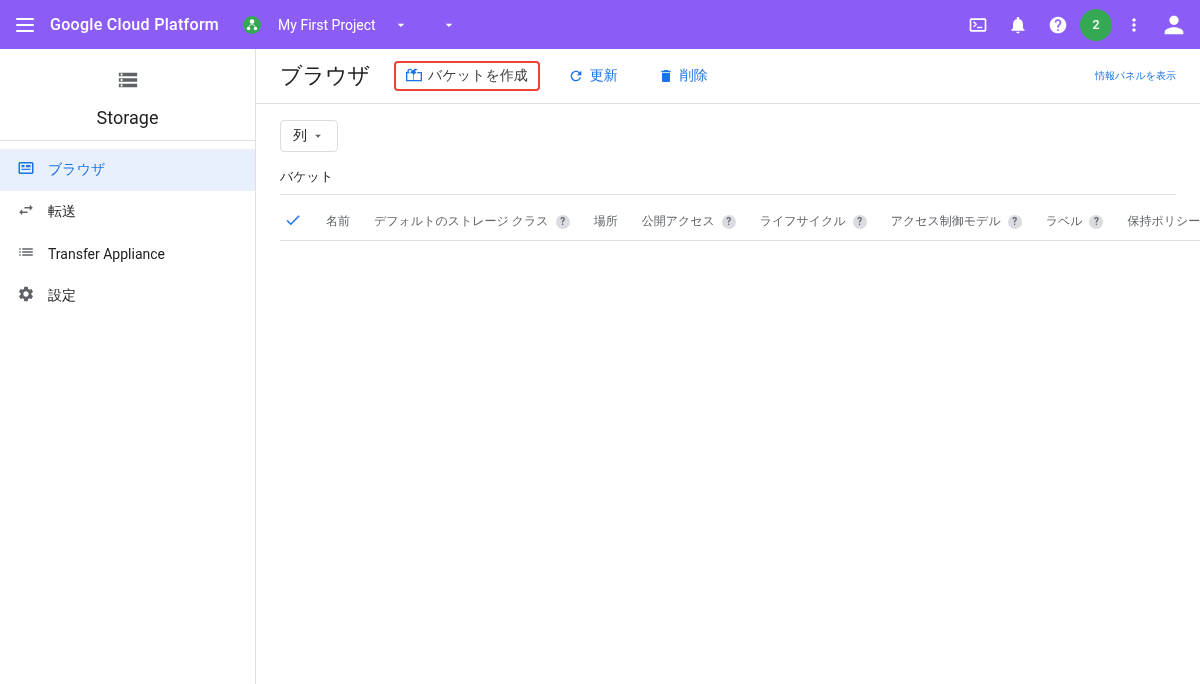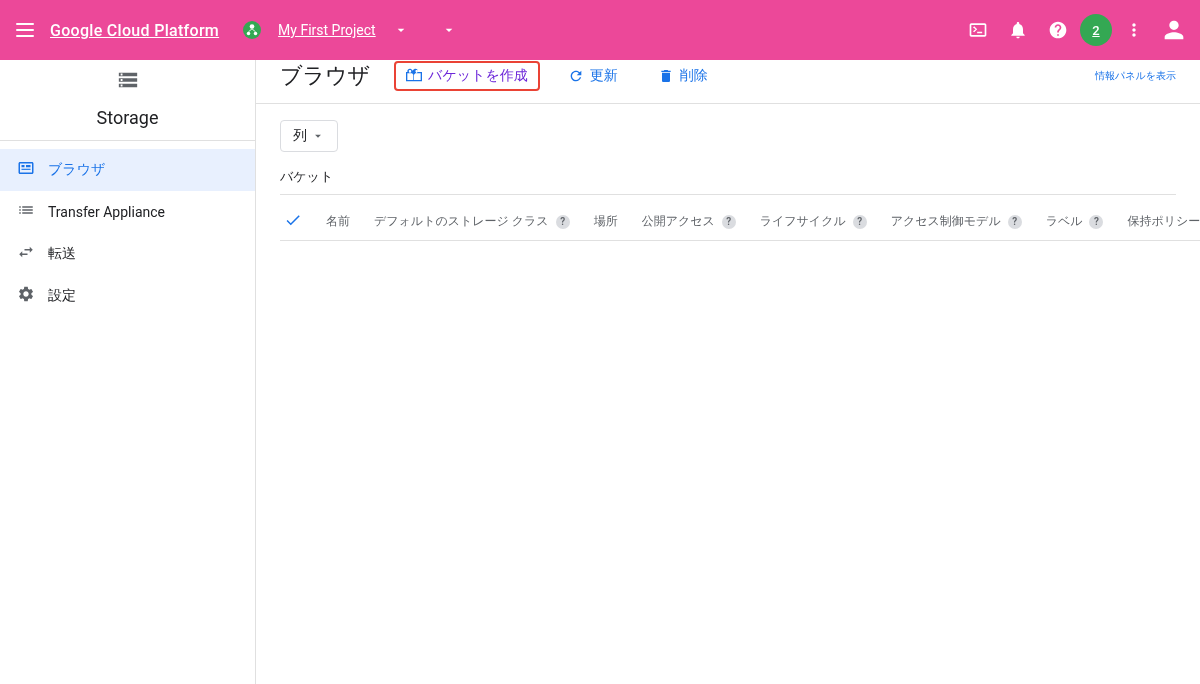--- a/index.html
+++ b/index.html
@@ -2,28 +2,27 @@
 <html><head>
   <meta charset="utf-8">
   <style>
     * { margin: 0; padding: 0; box-sizing: border-box; }
     body { font-family: 'Roboto', Arial, sans-serif; font-size: 14px; color: #202124; background: #f1f3f4; width: 1200px; height: 684px; overflow: hidden; }
 
     
     .top-nav {
       display: flex;
       align-items: center;
-      background: #ec4899;
-      height: 60px;
+      background: #8b5cf6;
+      height: 49px;
       padding: 0 8px;
       color: white;
       position: fixed;
       top: 0; left: 0; right: 0;
       z-index: 100;
-      text-decoration: underline;
     }
     .top-nav .hamburger {
       display: flex; flex-direction: column; gap: 4px; cursor: pointer; padding: 8px; margin-right: 8px;
     }
     .top-nav .hamburger span {
       display: block; width: 18px; height: 2px; background: white; border-radius: 1px;
     }
     .top-nav .brand {
       font-size: 16px; font-weight: 500; color: white; letter-spacing: 0.3px; margin-right: 16px; white-space: nowrap;
     }
@@ -106,21 +105,21 @@
     }
     .page-title {
       font-size: 22px; font-weight: 400; color: #202124; margin-right: 8px;
     }
     .header-btn {
       display: flex; align-items: center; gap: 6px;
       padding: 6px 12px; border-radius: 4px; cursor: pointer;
       font-size: 14px; color: #1a73e8; background: transparent; border: none;
     }
     .header-btn.create-btn {
-      border: 2px solid #ea4335; color: #6d28d9;
+      border: 2px solid #ea4335; color: #404040;
       border-radius: 4px; padding: 4px 10px;
     }
     .header-spacer { flex: 1; }
     .info-panel-link {
       color: #1a73e8; font-size: 10px; cursor: pointer; text-decoration: none;
     }
 
     
     .content-area {
       padding: 16px 24px;
@@ -243,33 +242,33 @@
             <rect x="6" y="13" width="12" height="1.5" fill="#1a73e8"></rect>
             <rect x="12" y="8" width="6" height="3" fill="#1a73e8"></rect>
           </svg>
       </div>
       <span class="sidebar-item-label">ブラウザ</span>
     </div>
 
     <div class="sidebar-item">
       <div class="sidebar-item-icon">
         <svg width="18" height="18" viewBox="0 0 24 24" fill="#5f6368">
-            <path d="M3 13h2v-2H3v2zm0 4h2v-2H3v2zm0-8h2V7H3v2zm4 4h14v-2H7v2zm0 4h14v-2H7v2zM7 7v2h14V7H7z"></path>
-          </svg>
-      </div>
-      <span class="sidebar-item-label">Transfer Appliance</span>
+            <path d="M6.99 11L3 15l3.99 4v-3H14v-2H6.99v-3zM21 9l-3.99-4v3H10v2h7.01v3L21 9z"></path>
+          </svg>
+      </div>
+      <span class="sidebar-item-label">転送</span>
     </div>
 
     <div class="sidebar-item">
       <div class="sidebar-item-icon">
         <svg width="18" height="18" viewBox="0 0 24 24" fill="#5f6368">
-            <path d="M6.99 11L3 15l3.99 4v-3H14v-2H6.99v-3zM21 9l-3.99-4v3H10v2h7.01v3L21 9z"></path>
-          </svg>
-      </div>
-      <span class="sidebar-item-label">転送</span>
+            <path d="M3 13h2v-2H3v2zm0 4h2v-2H3v2zm0-8h2V7H3v2zm4 4h14v-2H7v2zm0 4h14v-2H7v2zM7 7v2h14V7H7z"></path>
+          </svg>
+      </div>
+      <span class="sidebar-item-label">Transfer Appliance</span>
     </div>
 
     <div class="sidebar-item">
       <div class="sidebar-item-icon">
         <svg width="18" height="18" viewBox="0 0 24 24" fill="#5f6368">
             <path d="M19.14,12.94c0.04-0.3,0.06-0.61,0.06-0.94c0-0.32-0.02-0.64-0.07-0.94l2.03-1.58c0.18-0.14,0.23-0.41,0.12-0.61 l-1.92-3.32c-0.12-0.22-0.37-0.29-0.59-0.22l-2.39,0.96c-0.5-0.38-1.03-0.7-1.62-0.94L14.4,2.81c-0.04-0.24-0.24-0.41-0.48-0.41 h-3.84c-0.24,0-0.43,0.17-0.47,0.41L9.25,5.35C8.66,5.59,8.12,5.92,7.63,6.29L5.24,5.33c-0.22-0.08-0.47,0-0.59,0.22L2.74,8.87 C2.62,9.08,2.66,9.34,2.86,9.48l2.03,1.58C4.84,11.36,4.8,11.69,4.8,12s0.02,0.64,0.07,0.94l-2.03,1.58 c-0.18,0.14-0.23,0.41-0.12,0.61l1.92,3.32c0.12,0.22,0.37,0.29,0.59,0.22l2.39-0.96c0.5,0.38,1.03,0.7,1.62,0.94l0.36,2.54 c0.05,0.24,0.24,0.41,0.48,0.41h3.84c0.24,0,0.44-0.17,0.47-0.41l0.36-2.54c0.59-0.24,1.13-0.56,1.62-0.94l2.39,0.96 c0.22,0.08,0.47,0,0.59-0.22l1.92-3.32c0.12-0.22,0.07-0.47-0.12-0.61L19.14,12.94z M12,15.6c-1.98,0-3.6-1.62-3.6-3.6 s1.62-3.6,3.6-3.6s3.6,1.62,3.6,3.6S13.98,15.6,12,15.6z"></path>
           </svg>
       </div>
       <span class="sidebar-item-label">設定</span>
     </div>

